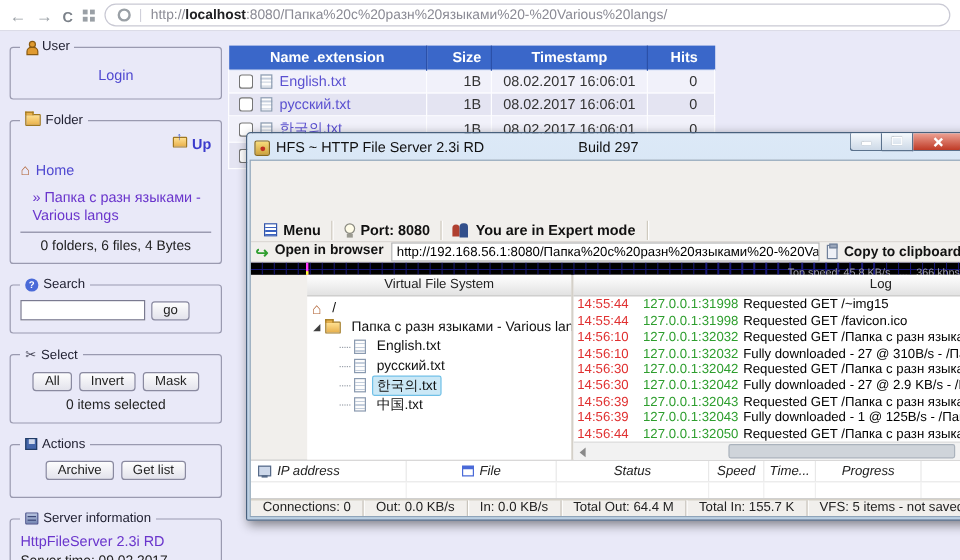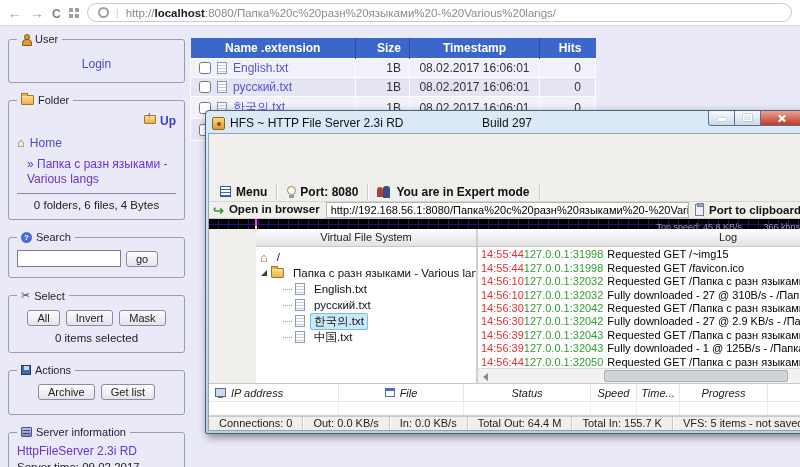--- a/index.html
+++ b/index.html
@@ -145,21 +145,21 @@
   .tree-item.folder .ticon.tfolder { display:inline-block; }
   .tree-item.file .ticon.tfile { display:inline-block; }
   .ticon.home::before { content:"\2302"; color:#b06030; font-size:13px; }
   .ticon.tfolder { width:13px; height:10px; background:linear-gradient(#ffe090,#e8b14d); border:1px solid #a07820; border-radius:1px; }
   .ticon.tfolder::before { content:""; position:absolute; left:-1px; top:-3px; width:5px; height:2px; background:#e8b14d; border:1px solid #a07820; border-bottom:none; }
   .ticon.tfile { width:10px; height:12px; background:#fdfdfd; border:1px solid #8a9ab0; background-image:repeating-linear-gradient(to bottom, transparent 0 2px, #c4cedc 2px 3px); }
   .tlabel { white-space:nowrap; padding:0 3px; border:1px solid transparent; }
   .tlabel.selected { background:#cbe8f6; border:1px solid #70c0e7; border-radius:2px; }
 
   .log-body { flex:1; background:#fff; font-size:11px; line-height:13.4px; padding:1px 3px; white-space:nowrap; overflow:hidden; }
-  .log-line .lt { color:#e03030; margin-right:0; }
+  .log-line .lt { color:#e03030; margin-right:12px; }
   .log-line .lip { color:#2e9e2e; margin-right:4px; }
   .log-line .lmsg { color:#000;text-align:center; }
   .h-scroll { position:absolute; left:0; right:15px; bottom:0; height:15px; background:#f2f2f2; border-top:1px solid #dcdcdc; }
   .sb-arrow { position:absolute; width:0; height:0; }
   .sb-left { left:5px; top:4px; border-top:4px solid transparent; border-bottom:4px solid transparent; border-right:5px solid #8a8a8a; }
   .h-thumb { position:absolute; top:1px; bottom:1px; left:26%; width:38%; background:#cfd4da; border:1px solid #aab2bc; border-radius:2px; }
 
   .transfers { height:57px; background:#fff; border-bottom:1px solid #d0d0d0; font-size:11px; color:#222; overflow:hidden; }
   .t-head { height:18px; display:flex; align-items:center; border-bottom:1px solid #e8e8e8;font-style:italic; }
   .t-col { height:100%; display:flex; align-items:center; gap:5px; padding:0 6px; border-right:1px solid #e8e8e8; }
@@ -371,21 +371,21 @@
     </div>
 
     <div class="urlrow">
       <span class="open-label">
           <span class="openweb-icon"></span>
           <span>Open in browser</span>
         </span>
       <div class="hfs-url">http://192.168.56.1:8080/Папка%20с%20разн%20языками%20-%20Various%20langs/한국의.txt</div>
       <span class="copy-label">
           <span class="clipboard-icon"></span>
-          <span>Port to clipboard</span>
+          <span>Copy to clipboard</span>
         </span>
     </div>
 
     <div class="graph">
       <span class="graph-line"></span>
       <span class="graph-labels">
         <span>Top speed: 45.8 KB/s</span>
         <span>...</span>
         <span>366 kbps</span>
       </span>

